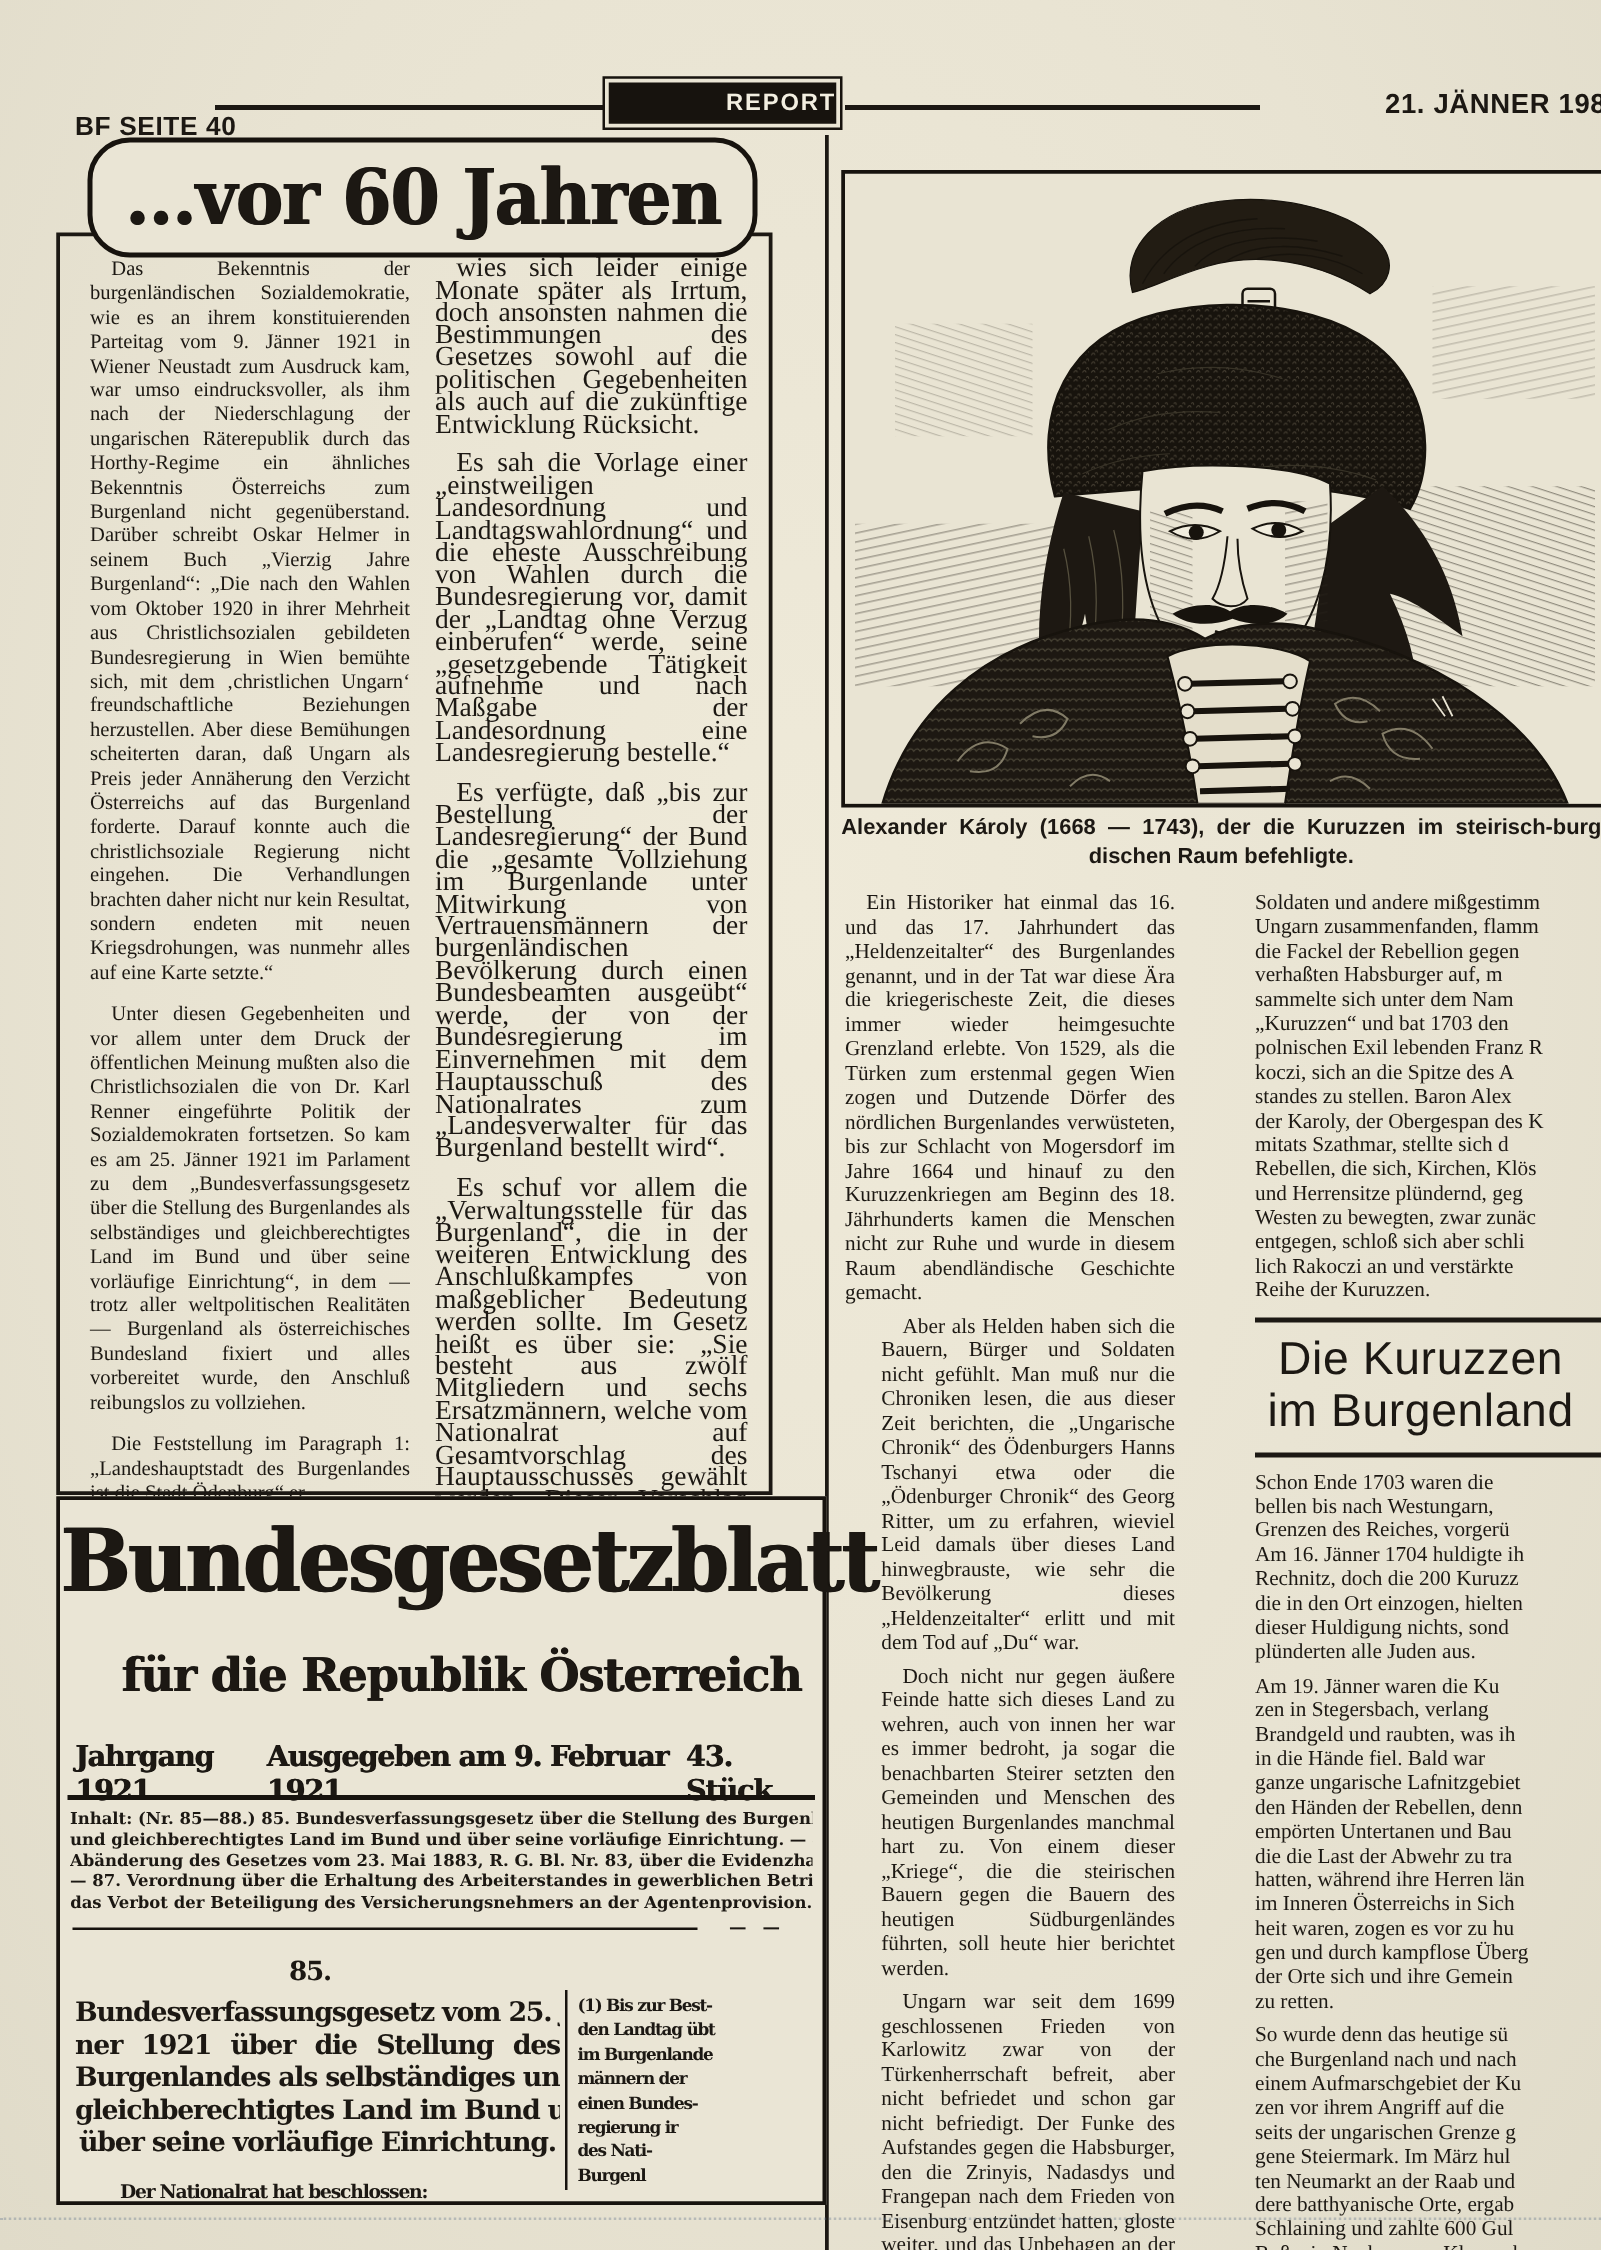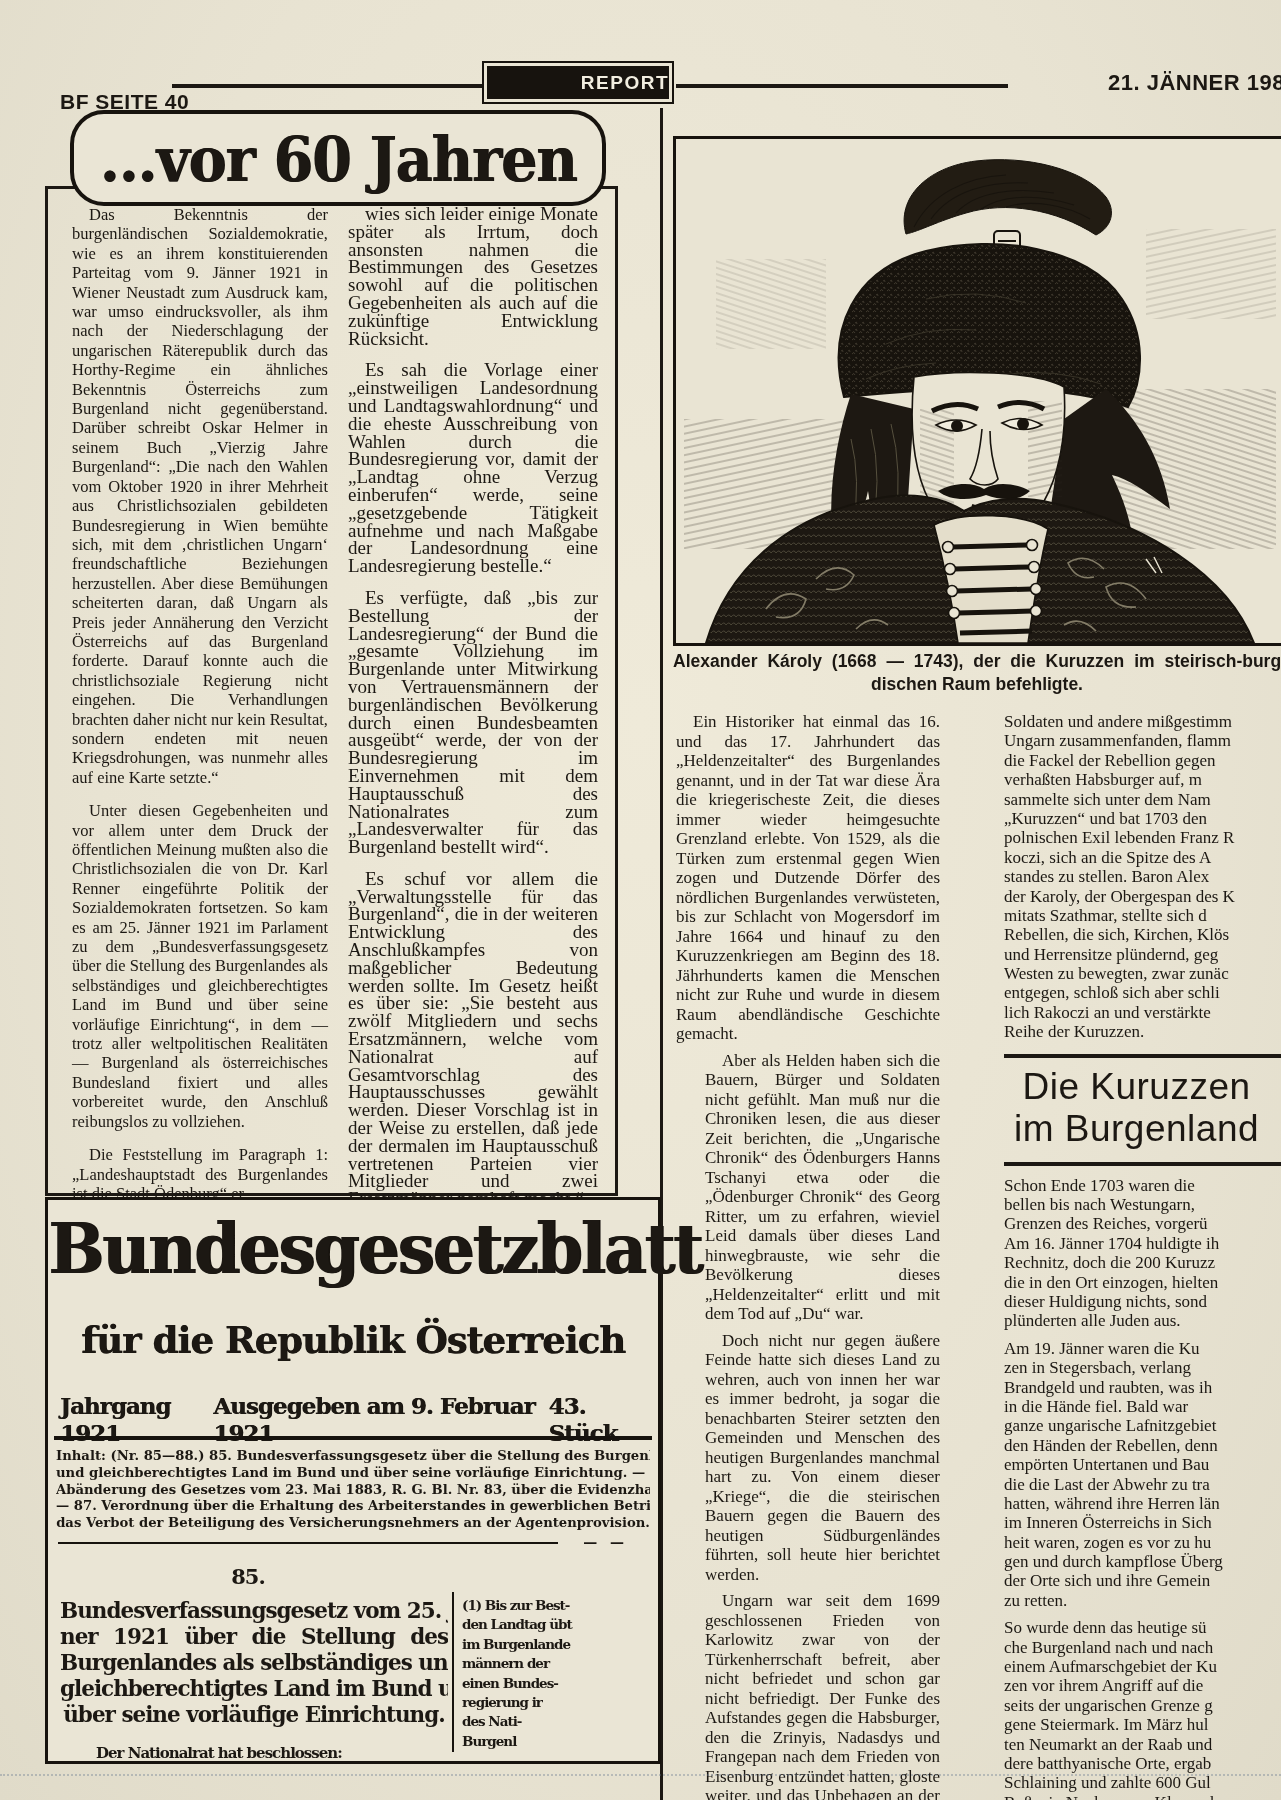--- a/index.html
+++ b/index.html
@@ -21,21 +21,21 @@
   
   .cols-box{left:45px;top:186px;width:567px;height:1004px;border:3px solid #1c1813;}
   .headline-box{left:70px;top:110px;width:528px;height:88px;background:#eae5d5;
                 border:4px solid #17130e;border-radius:34px;
                 display:flex;align-items:center;justify-content:center;}
   .fraktur{font-family:"DejaVu Serif",serif;font-weight:700;letter-spacing:-1px;}
   .headline-text{font-size:57px;transform:scaleY(1.08);text-shadow:1px 0 0 #17130e;}
 
   .newscol{position:absolute;text-align:justify;}
   .col1{left:72px;top:205px;width:256px;font-size:16.5px;line-height:19.4px;}
-  .col2{left:348px;top:205px;width:250px;font-size:19px;line-height:17.8px;}
+  .col2{left:348px;top:205px;width:250px;font-size:22px;line-height:17.8px;}
   .para{margin:0;text-indent:17px;}
   .para + .para{margin-top:14px;}
 
   
   .vdivider{left:660px;top:108px;width:3px;height:1692px;background:#1c1813;}
 
   
   .portrait-box{left:673px;top:136px;width:608px;height:504px;border:3.5px solid #17130e;overflow:hidden;background:#e9e4d3;}
   .caption{left:673px;top:650px;width:608px;font-family:"Liberation Sans",sans-serif;font-weight:700;font-size:17.5px;line-height:23px;}
   .caption .l1{white-space:nowrap;overflow:hidden;word-spacing:5px;}
@@ -49,21 +49,21 @@
   .para-lines{margin:0;}
   .para-lines + .para-lines{margin-top:8px;}
   .kuruzzen-head{margin:12px 0 10px 0;border-top:4px solid #1c1813;border-bottom:4px solid #1c1813;
                  padding:8px 12px 12px 0;text-align:center;font-family:"Liberation Sans",sans-serif;
                  font-size:37px;line-height:42px;letter-spacing:.5px;}
 
   
   .gazette{left:45px;top:1197px;width:610px;height:561px;border:3.5px solid #17130e;background:#eae5d5;}
   .gz-title{position:absolute;left:0;top:10px;width:100%;text-align:center;font-size:66px;
             transform:scaleY(1.05);text-shadow:1.5px 0 0 #17130e;letter-spacing:-2px;}
-  .gz-sub{position:absolute;left:0;top:118px;width:100%;text-align:center;font-size:37px;text-shadow:.7px 0 0 #17130e;}
+  .gz-sub{position:absolute;left:16px;top:118px;width:100%;text-align:center;font-size:37px;text-shadow:.7px 0 0 #17130e;}
   .gz-meta{position:absolute;left:12px;right:12px;top:192px;display:flex;justify-content:space-between;
            font-size:23px;text-shadow:.5px 0 0 #17130e;}
   .gz-rule1{position:absolute;left:6px;right:6px;top:236px;height:4px;background:#17130e;}
   .gz-inhalt{position:absolute;left:8px;right:8px;top:248px;font-size:13.2px;line-height:16.8px;font-weight:700;
              font-family:"DejaVu Serif",serif;}
   .gz-inhalt .iline{text-align:justify;text-align-last:justify;white-space:nowrap;overflow:hidden;}
   .gz-inhalt .iline:last-child{text-align-last:center;}
   .gz-rule2{position:absolute;left:10px;width:500px;top:342px;height:2px;background:#17130e;}
   .gz-dashes{position:absolute;right:30px;top:334px;font-weight:700;font-size:14px;letter-spacing:4px;}
   .gz-no{position:absolute;left:0;top:364px;width:400px;text-align:center;font-size:21px;}

